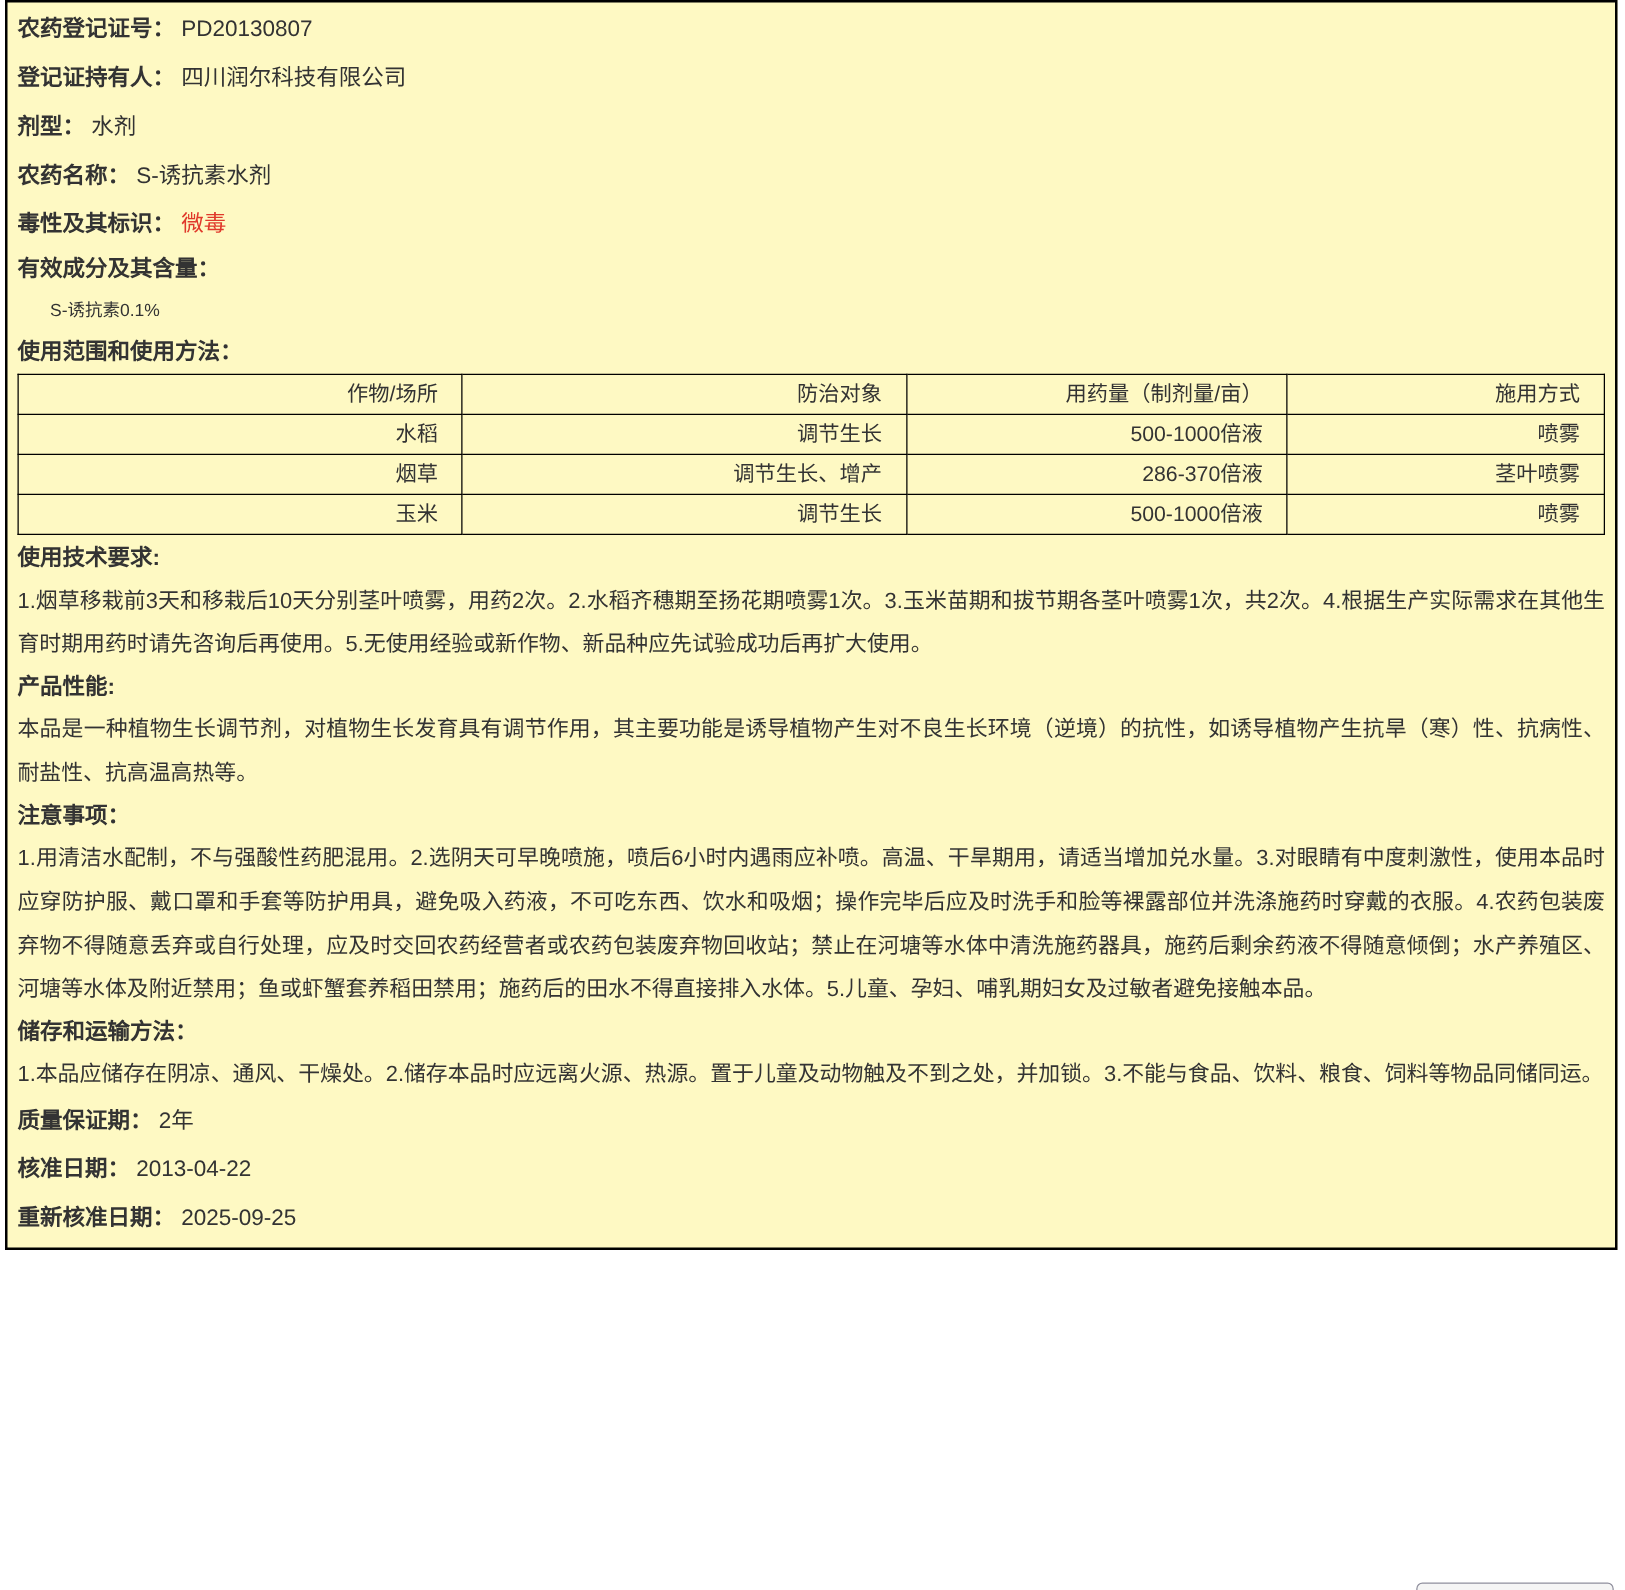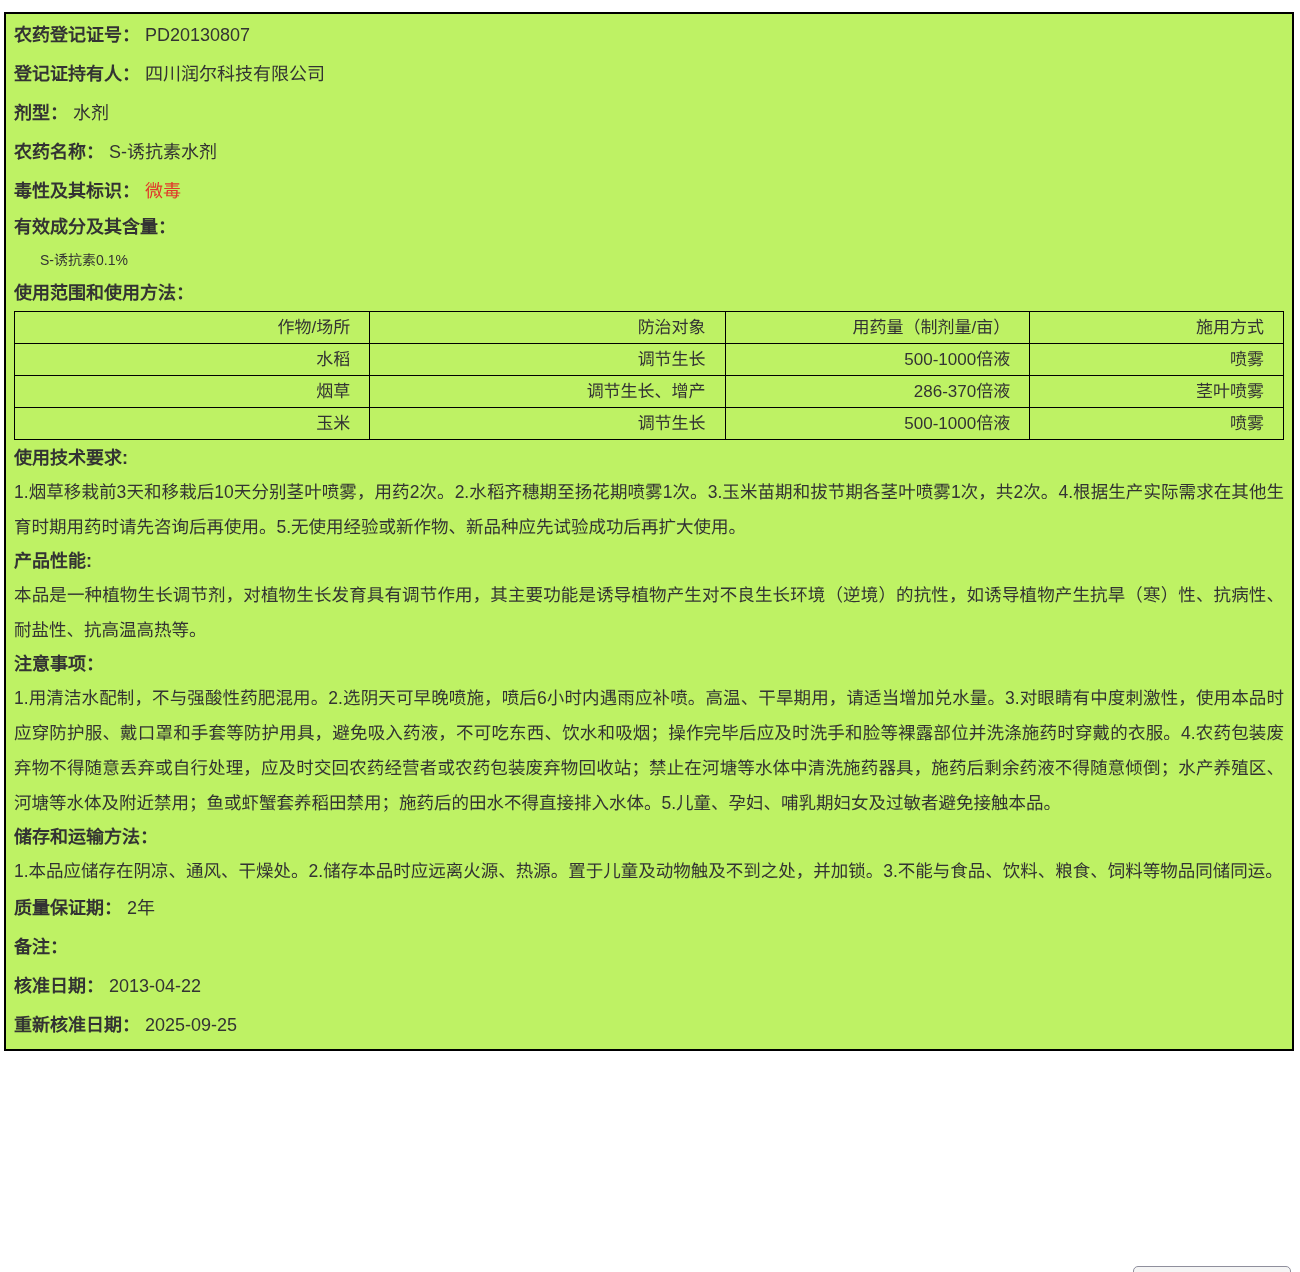--- a/index.html
+++ b/index.html
@@ -6,24 +6,24 @@
     margin: 0;
     padding: 0;
     background: #ffffff;
     width: 1300px;
     height: 1272px;
     overflow: hidden;
     font-family: "Liberation Sans", "DejaVu Sans", sans-serif;
     color: #333333;
   }
   .doc-box {
-    margin: 12px 6px 0 4px;
+    margin: 0 6px 0 4px;
     border: 2px solid #000000;
     padding: 2px 8px 4px 8px;
-    background: #bef264;
+    background: #fef9c3;
     box-sizing: border-box;
   }
   .field {
     line-height: 39px;
     font-size: 18px;
     white-space: nowrap;
   }
   .field .lbl {
     font-weight: bold;
     color: #333333;
@@ -159,23 +159,20 @@
   </div>
   <div>
     <div class="sec-h">储存和运输方法：</div>
     <div class="para">1.本品应储存在阴凉、通风、干燥处。2.储存本品时应远离火源、热源。置于儿童及动物触及不到之处，并加锁。3.不能与食品、饮料、粮食、饲料等物品同储同运。</div>
   </div>
 
   <div class="field">
     <span class="lbl">质量保证期：</span><span class="val">2年</span>
   </div>
   <div class="field">
-    <span class="lbl">备注：</span><span class="val"></span>
-  </div>
-  <div class="field">
     <span class="lbl">核准日期：</span><span class="val">2013-04-22</span>
   </div>
   <div class="field">
     <span class="lbl">重新核准日期：</span><span class="val">2025-09-25</span>
   </div>
 
 </div>
 
 <div class="bottom-button"></div>
 

